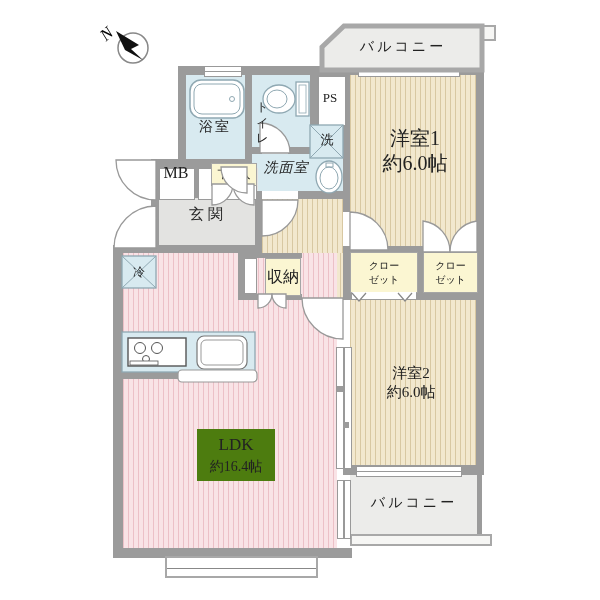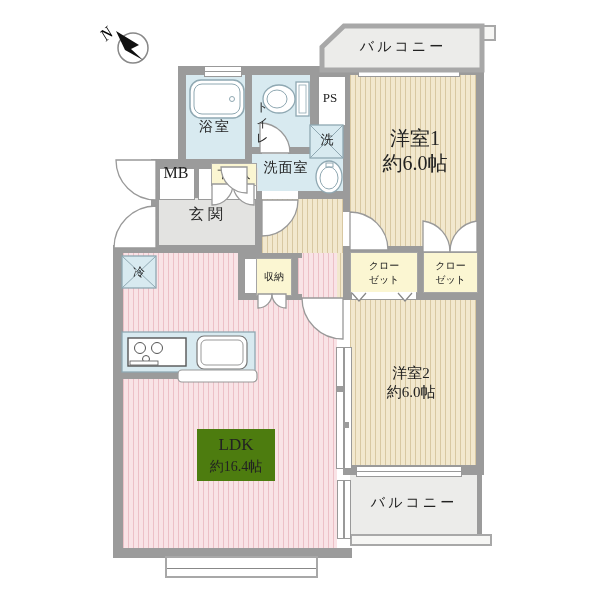--- a/index.html
+++ b/index.html
@@ -77,21 +77,21 @@
   <div class="wall" style="left:192px;top:168px;width:6px;height:30px;"></div>
   <div class="wall" style="left:255px;top:196px;width:7px;height:57px;"></div>
 
   <div class="wbox" style="left:317px;top:75px;width:26px;height:48px;border-width:2px;"></div>
   <div class="wbox" style="left:159px;top:168px;width:34px;height:30px;"></div>
   <div class="wbox" style="left:198px;top:168px;width:57px;height:30px;"></div>
   <div class="ybox" style="left:211px;top:163px;width:44px;height:21px;font-size:11px;">
     <span>下足入</span>
   </div>
   <div class="wbox" style="left:244px;top:258px;width:11px;height:34px;"></div>
-  <div class="ybox" style="left:256px;top:258px;width:34px;height:36px;font-size:10px;">
+  <div class="ybox" style="left:265px;top:258px;width:34px;height:36px;font-size:16px;">
     <span>収納</span>
   </div>
   <div class="ybox" style="left:350px;top:252px;width:66px;height:39px;font-size:10px;">
     <span><span>クロー</span><br>
     <span>ゼット</span></span>
   </div>
   <div class="ybox" style="left:423px;top:252px;width:53px;height:39px;font-size:10px;">
     <span><span>クロー</span><br>
     <span>ゼット</span></span>
   </div>
@@ -197,21 +197,21 @@
     </div>
 
   <div class="label" style="left:317px;top:90px;width:26px;height:16px;font-size:13px;">
     <span>PS</span>
     </div>
 
   <div class="label" style="left:316px;top:130px;width:22px;height:20px;font-size:13px;">
     <span>洗</span>
     </div>
 
-  <div class="label" style="left:250px;top:159px;width:72px;height:18px;font-size:14px;letter-spacing:1px;">
+  <div class="label" style="left:250px;top:159px;width:72px;height:18px;font-size:14px;letter-spacing:1px;font-style:italic;">
     <span>洗面室</span>
     </div>
 
   <div class="label" style="left:159px;top:164px;width:34px;height:18px;font-size:16px;">
     <span>MB</span>
     </div>
 
   <div class="label" style="left:168px;top:204px;width:80px;height:20px;font-size:15px;letter-spacing:4px;">
     <span>玄関</span>
     </div>

